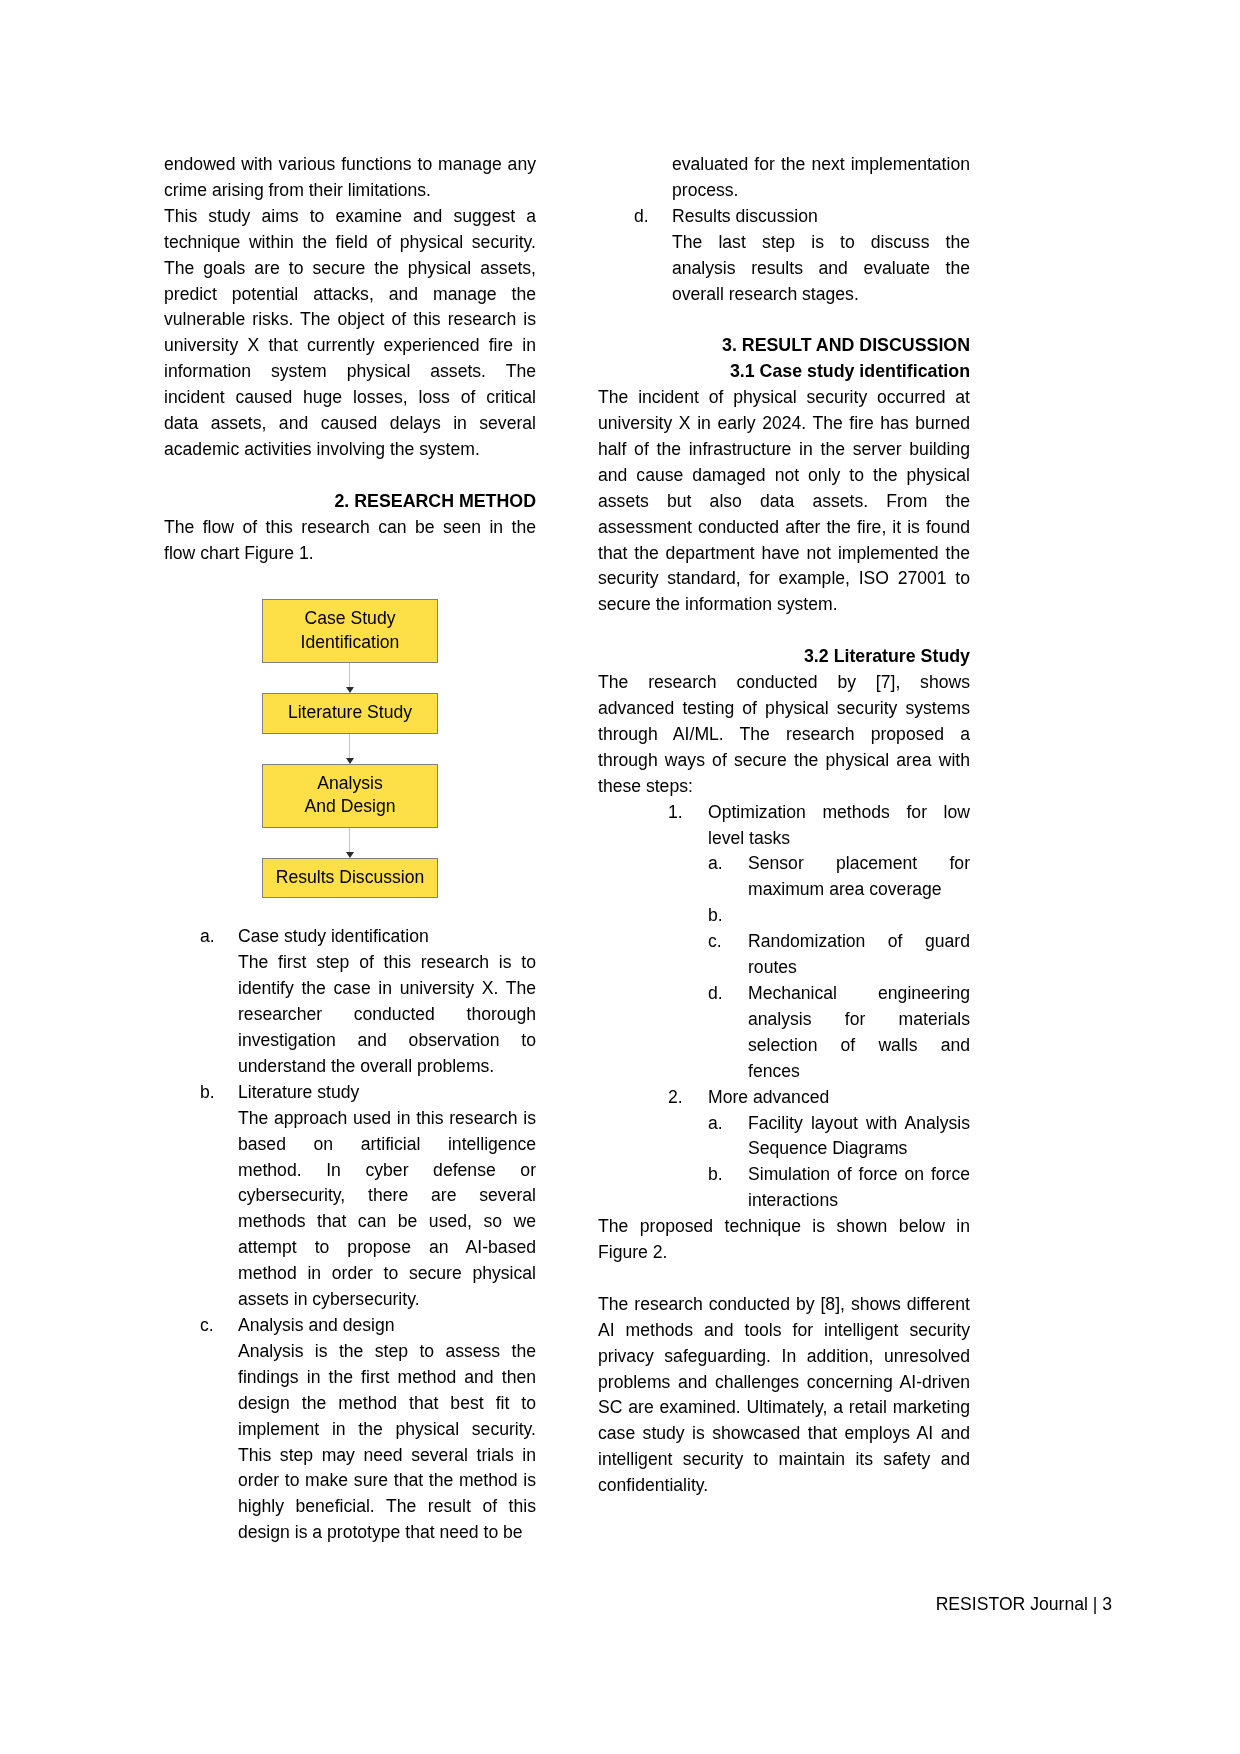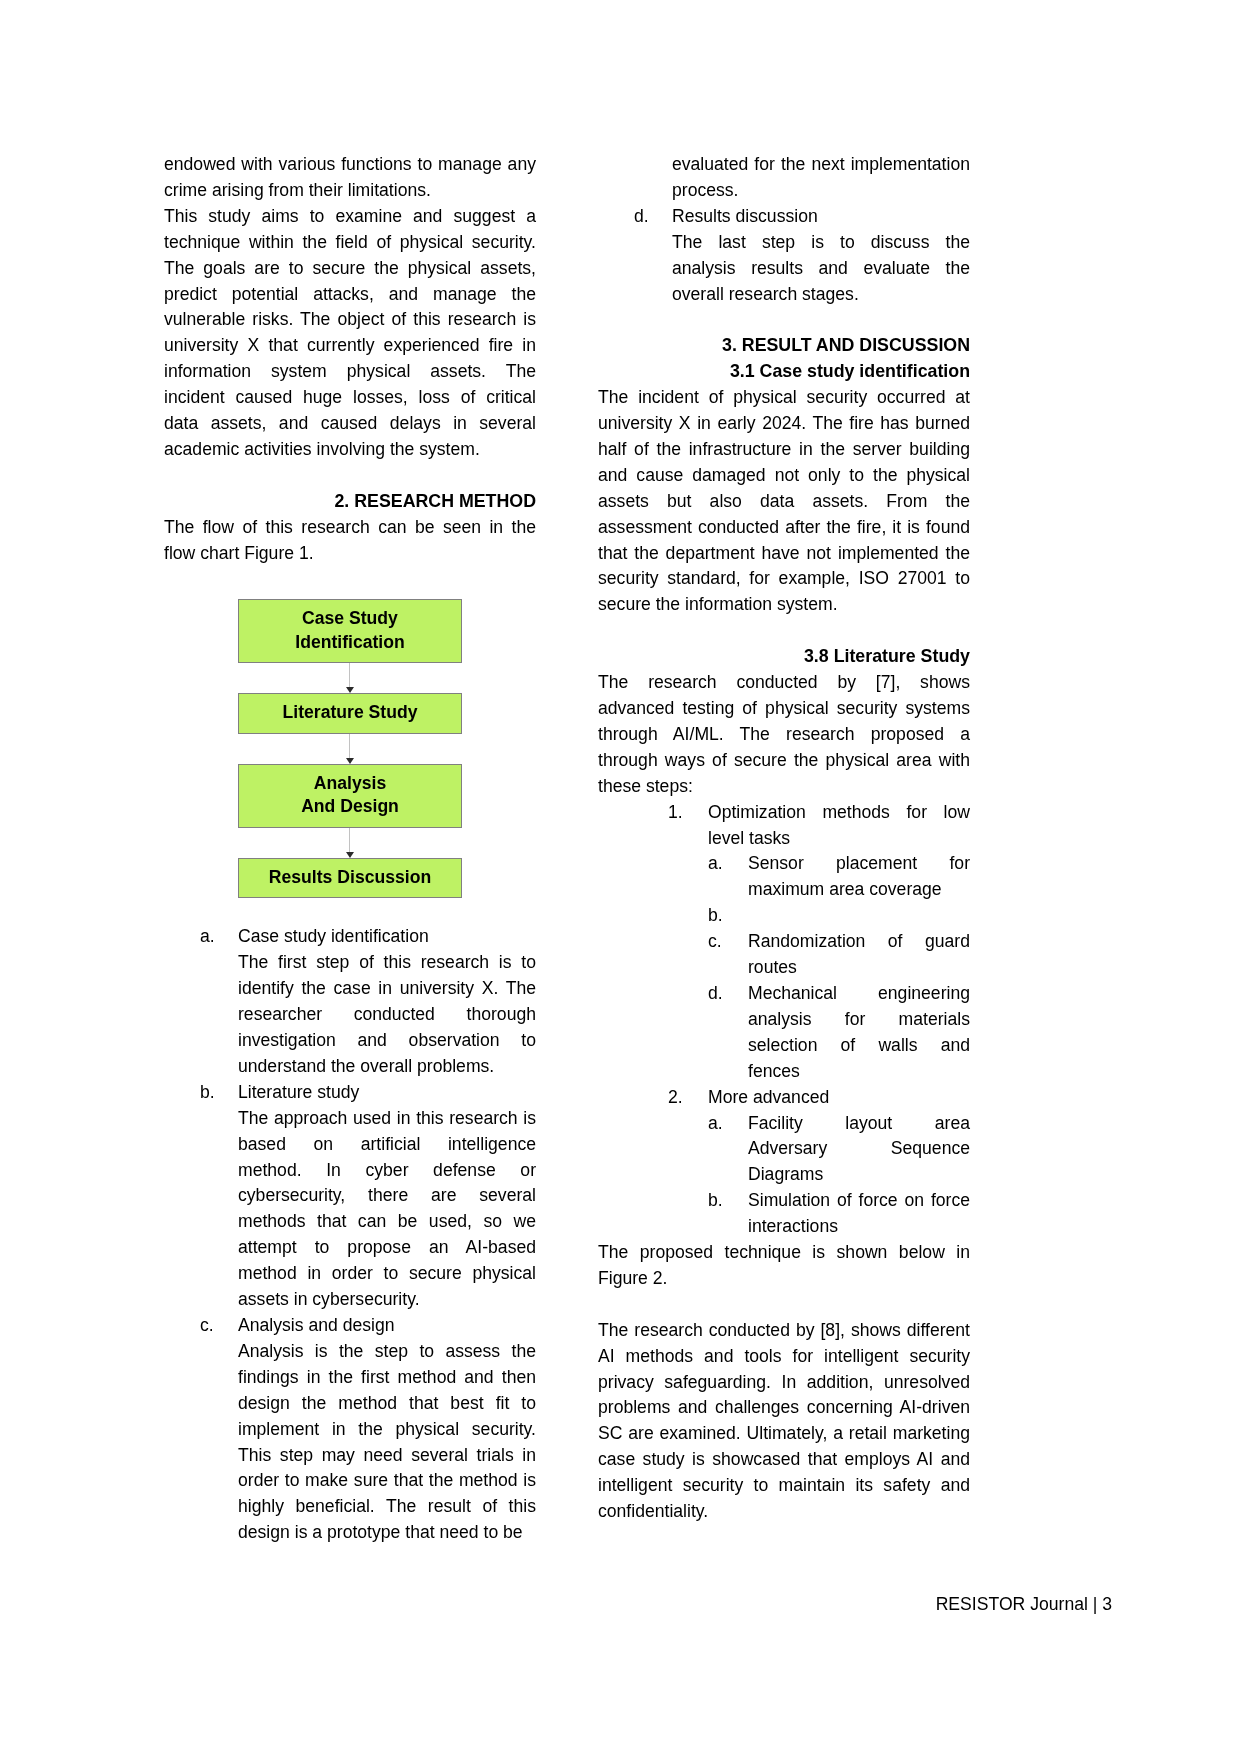--- a/index.html
+++ b/index.html
@@ -56,27 +56,26 @@
   }
   .flowchart {
     display: flex;
     flex-direction: column;
     align-items: center;
     margin-top: 33px;
   }
   .fc-box {
     border: 1.6px solid #808080;
     box-sizing: border-box;
-    width: 224px;
+    width: 176px;
     text-align: center;
     font-size: 17.6px;
     line-height: 23.5px;
     padding: 7px 4px 8px 4px;
-    background: #bef264;
-    font-weight: bold;
+    background: #fde047;
   }
   .fc-box.two-line { padding: 7px 4px 8px 4px; }
   .fc-arrow {
     width: 2px;
     height: 30px;
     position: relative;
   }
   .fc-arrow .shaft {
     position: absolute;
     left: 0; top: 0;
@@ -241,21 +240,21 @@
       <div class="spacer-sm"></div>
 
       <h2 class="heading">3. RESULT AND DISCUSSION</h2>
 
       <h2 class="heading">3.1 Case study identification</h2>
 
       <p class="para">The incident of physical security occurred at university X in early 2024. The fire has burned half of the infrastructure in the server building and cause damaged not only to the physical assets but also data assets. From the assessment conducted after the fire, it is found that the department have not implemented the security standard, for example, ISO 27001 to secure the information system.</p>
 
       <div class="spacer-sm"></div>
 
-      <h2 class="heading">3.8 Literature Study</h2>
+      <h2 class="heading">3.2 Literature Study</h2>
 
       <p class="para">The research conducted by [7], shows advanced testing of physical security systems through AI/ML. The research proposed a through ways of secure the physical area with these steps:</p>
 
       <div class="list">
 
         <div class="li lvlnum">
           <span class="li-marker">1.</span>
           <span class="li-body">Optimization methods for low level tasks</span>
         </div>
 
@@ -278,21 +277,21 @@
           <span class="li-body">Mechanical engineering analysis for materials selection of walls and fences</span>
         </div>
 
         <div class="li lvlnum">
           <span class="li-marker">2.</span>
           <span class="li-body nojust">More advanced</span>
         </div>
 
         <div class="li lvlalpha">
           <span class="li-marker">a.</span>
-          <span class="li-body">Facility layout area Adversary Sequence Diagrams</span>
+          <span class="li-body">Facility layout with Analysis Sequence Diagrams</span>
         </div>
 
         <div class="li lvlalpha">
           <span class="li-marker">b.</span>
           <span class="li-body">Simulation of force on force interactions</span>
         </div>
 
       </div>
 
       <p class="para">The proposed technique is shown below in Figure 2.</p>

